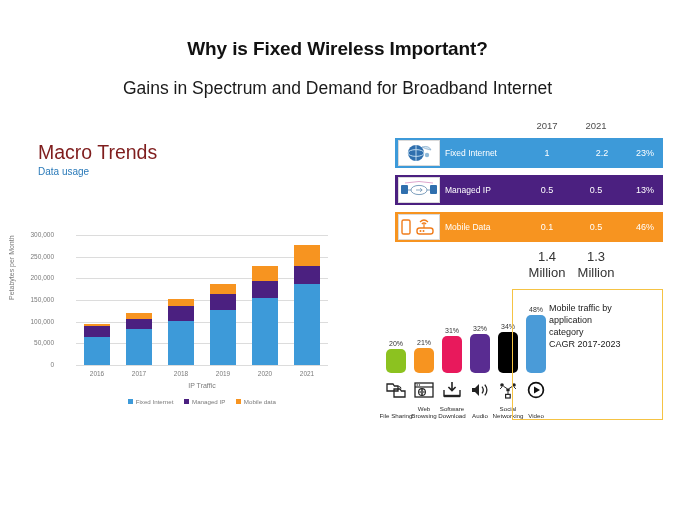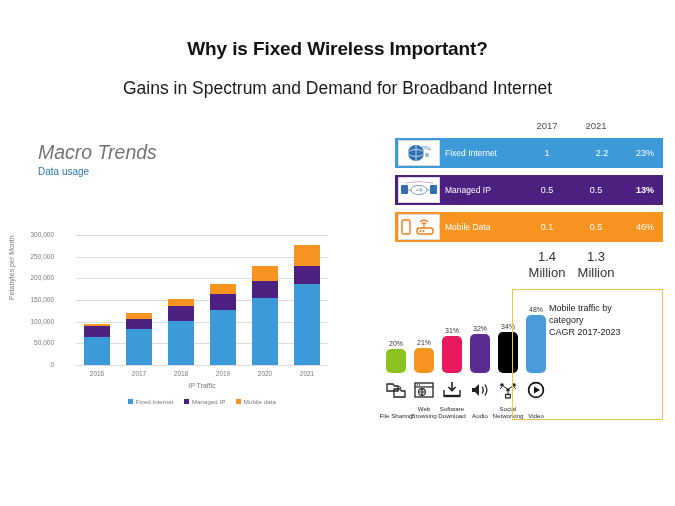--- a/index.html
+++ b/index.html
@@ -24,21 +24,21 @@
     letter-spacing: -0.1px;
   }
   .title-sub {
     position: absolute; left: 0; top: 78px; width: 675px;
     text-align: center;
     font-size: 17.5px; font-weight: normal; color: #1a1a1a;
   }
 
   
   .macro-wrap { position: absolute; left: 38px; top: 142px; }
-  .macro-title { font-size: 19.5px; color: #737373; line-height: 1.05; font-style: italic; }
+  .macro-title { font-size: 19.5px; color: #7f1d1d; line-height: 1.05; }
   .macro-sub  { font-size: 10px; color: #2a7ab9; margin-top: 4px; }
 
   
   .chart-box { position: absolute; left: 14px; top: 212px; width: 330px; height: 205px; }
   .chart-title {
     position: absolute; left: 0; top: 0; width: 330px;
     text-align: center; font-size: 9.5px; color: #595959;
   }
   .plot {
     position: absolute; left: 62px; top: 23px;
@@ -252,21 +252,21 @@
               <rect x="30" y="6" width="7" height="9" rx="1" fill="#2f6fae"></rect>
               <ellipse cx="19" cy="11" rx="8" ry="4.6" fill="#ffffff" stroke="#6f94b5" stroke-width="0.9"></ellipse>
               <path d="M8 11 h3 M27 11 h3" stroke="#6f94b5" stroke-width="0.9"></path>
               <path d="M16 11 h6 M20 9.2 l2.2 1.8 l-2.2 1.8" stroke="#6f94b5" stroke-width="0.8" fill="none"></path>
               <path d="M5 4 q14 -3 28 0" stroke="#d48fc0" stroke-width="0.8" fill="none"></path>
             </svg>
           </div>
           <div class="row-label">Managed IP</div>
           <div class="cell" style="left: 129px;">0.5</div>
           <div class="cell" style="left: 178px;">0.5</div>
-          <div class="cell" style="left: 227px; font-weight: bold;">13%</div>
+          <div class="cell" style="left: 227px;">13%</div>
         </div>
         <div class="row" style="background: rgb(247, 148, 32);">
           <div class="row-icon">
             <svg width="38" height="22" viewBox="0 0 38 22">
               <rect x="2" y="4" width="8" height="14" rx="1.6" fill="none" stroke="#f07c1a" stroke-width="1.4"></rect>
               <rect x="17" y="12" width="16" height="6" rx="2.6" fill="none" stroke="#f07c1a" stroke-width="1.4"></rect>
               <circle cx="20.5" cy="15" r="1" fill="#f07c1a"></circle>
               <circle cx="23.5" cy="15" r="1" fill="#f07c1a"></circle>
               <path d="M24 12 v-5" stroke="#f07c1a" stroke-width="1.2"></path>
               <path d="M20 6 q4 -4 8 0" stroke="#f07c1a" stroke-width="1.2" fill="none"></path>
@@ -366,18 +366,19 @@
         <svg width="20" height="18" viewBox="0 0 20 18">
           <circle cx="10" cy="9" r="7.4" fill="none" stroke="#111" stroke-width="1.7"></circle>
           <path d="M8 5.4 L14 9 L8 12.6z" fill="#111"></path>
         </svg>
       </div>
       <div class="catlabel" style="left: 139px;">Video</div>
     </div>
   <div class="highlight-box"></div>
   <div class="callout">
     <div>Mobile traffic by</div>
+    <div>application</div>
     <div>category</div>
     <div>CAGR 2017-2023</div>
   </div>
 
 
 </div>
 
 </body></html>

